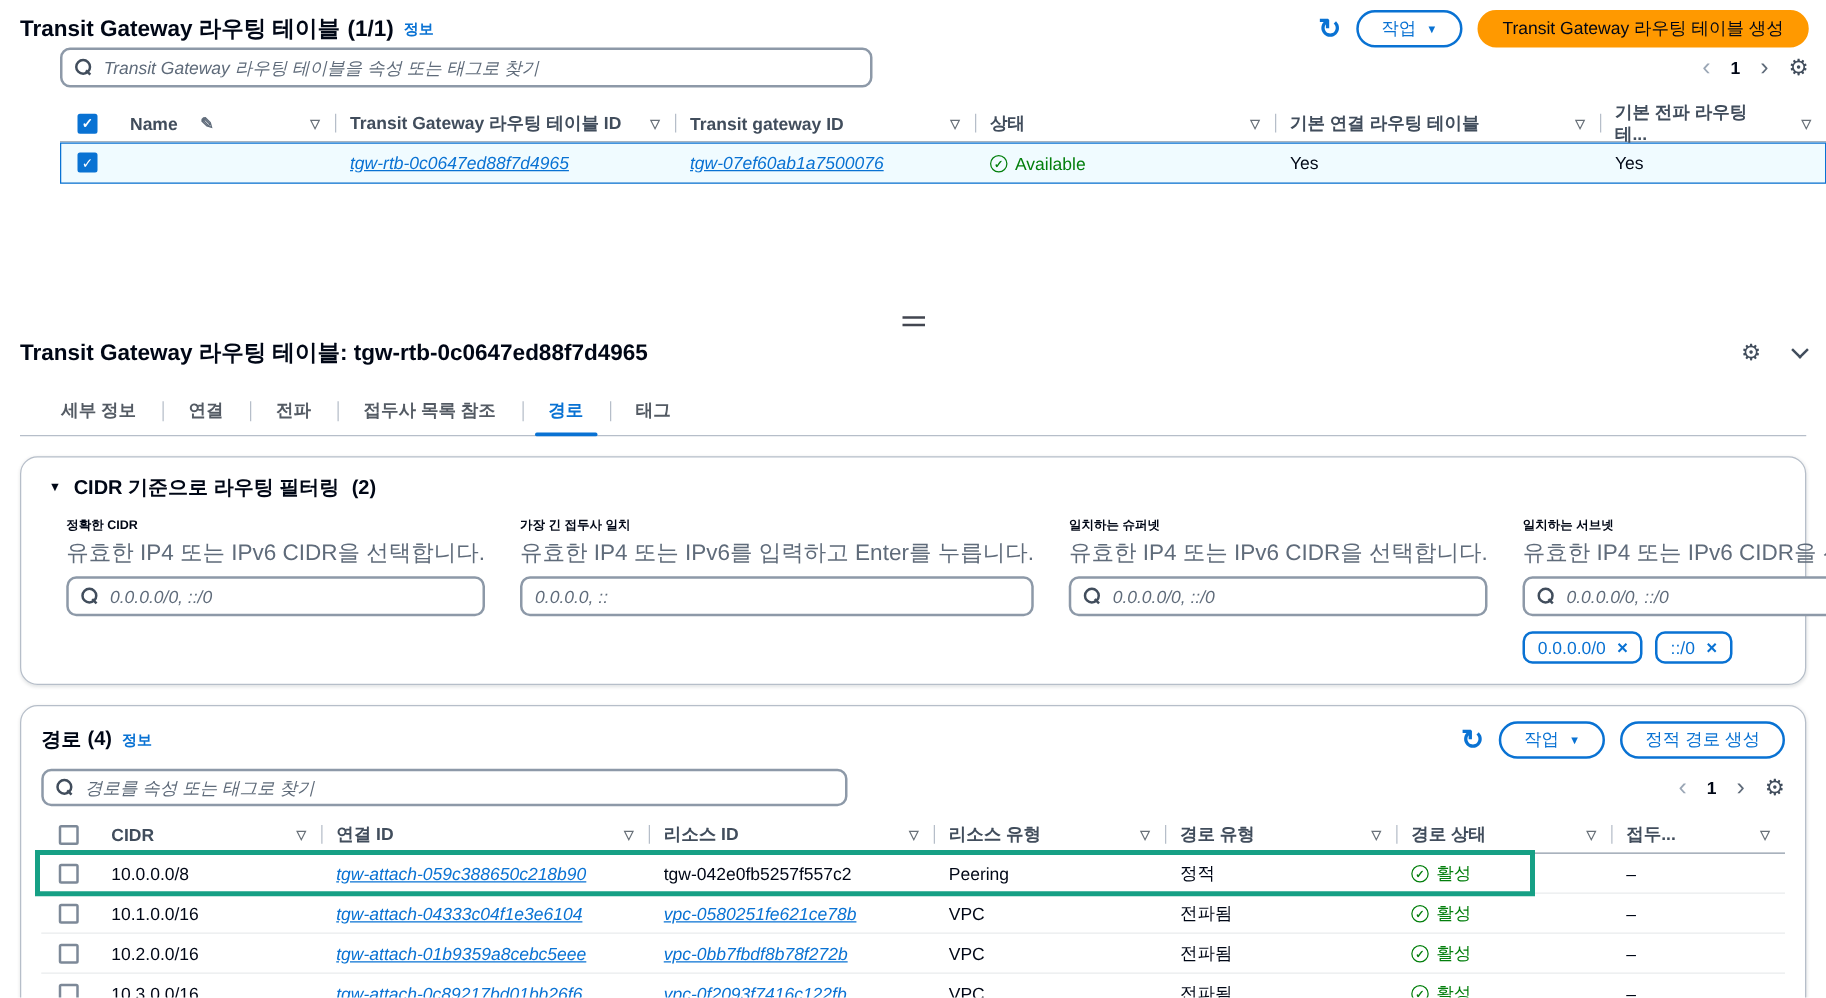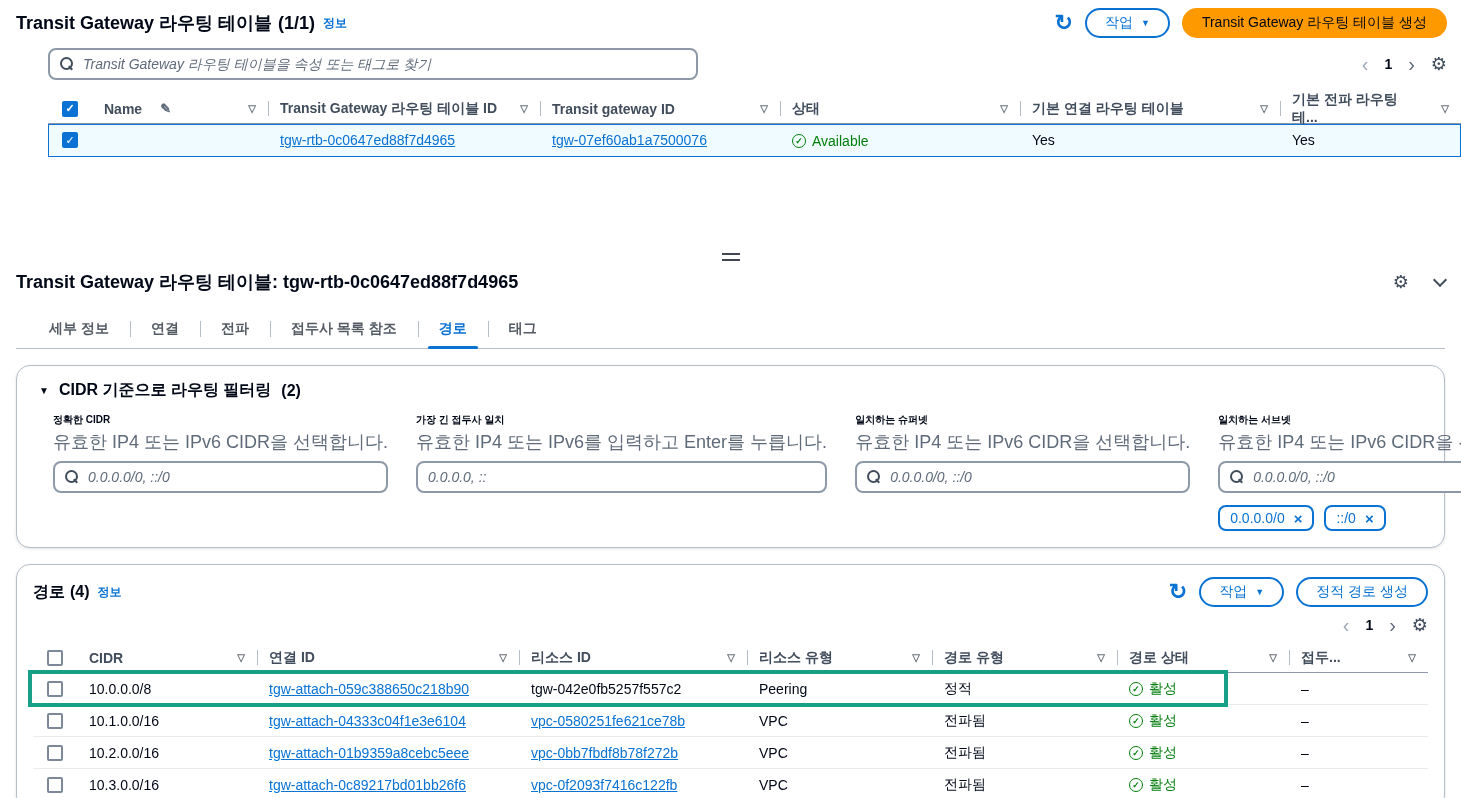--- a/index.html
+++ b/index.html
@@ -4,21 +4,21 @@
 <style>
   * { box-sizing: border-box; margin: 0; padding: 0; }
   html,body { width:1461px; height:798px; }
   body {
     font-family: "Liberation Sans", sans-serif;
     font-size: 14px;
     color: #000716;
     background: #ffffff;
     overflow: hidden;
   }
-  a.res-link { color:#0972d3; text-decoration: underline; cursor:pointer; font-weight:400; }
+  a.res-link { color:#0972d3; text-decoration: underline; cursor:pointer; font-weight:400;font-style:italic; }
 
   
   .btn {
     height: 30px; border-radius: 20px; font-weight: 400; font-size: 14px;
     display: inline-flex; align-items: center; gap: 8px; padding: 0 18px;
     background: #fff; border: 2px solid #0972d3; color: #0972d3;
     font-family: inherit; cursor: pointer; white-space: nowrap;
   }
   .btn.primary { background: #ff9900; border-color: #ff9900; color: #000716; }
   .caret { font-size: 9px; line-height: 1; }
@@ -48,21 +48,21 @@
   .check-circle { width:14px; height:14px; border:1.6px solid #037f0c; border-radius:50%;
         display:inline-flex; align-items:center; justify-content:center; font-size:9px; font-weight:700; color:#037f0c; flex:0 0 auto; }
 
   
   .top-section { position:relative; height:252px; padding-top:8px; }
   .top-header { display:flex; align-items:center; padding:0 14px 0 16px; }
   .page-title { font-size:18px; font-weight:700; }
   .counter { font-size:18px; font-weight:700; margin-left:6px; }
   .top-actions { margin-left:auto; display:flex; align-items:center; gap:12px; }
 
-  .toolbar-row { display:flex; padding:0 14px 0 16px; margin-top:10px; }
+  .toolbar-row { display:flex; padding:0 14px 0 16px; margin-top:0; }
   .toolbar-row .search-box { width:650px; margin-left:32px; }
   .toolbar-row .pagination { margin-left:auto; }
 
   .thead { display:flex; align-items:center; height:30px; border-bottom:1px solid #8d99a8; font-weight:700; color:#414d5c; font-size:14px; }
   .th { display:flex; align-items:center; gap:18px; padding:0 12px; position:relative; height:100%; }
   .th .filter-caret { margin-left:auto; color:#687078; font-size:10px; cursor:pointer; }
   .th + .th::before { content:""; position:absolute; left:0; top:7px; bottom:7px; width:1px; background:#b6bec9; }
   .tr { display:flex; align-items:center; height:33px; border-bottom:1px solid #e9ebed; }
   .tr.selected { background:#f0fbff; outline:1px solid #0972d3; outline-offset:-1px; }
   .td { padding:0 12px; overflow:hidden; white-space:nowrap; }
@@ -307,20 +307,24 @@
           <span>작업</span>
           <span class="caret">▼</span>
         </button>
         <button class="btn">
           <span>정적 경로 생성</span>
         </button>
       </div>
     </div>
 
     <div class="routes-toolbar">
+      <div class="search-box">
+        <span class="mag"></span>
+        <input placeholder="경로를 속성 또는 태그로 찾기" style="">
+      </div>
       <div class="pagination">
         <span class="pg-arrow">‹</span>
         <span class="pg-num">1</span>
         <span class="pg-arrow next">›</span>
         <span class="gear">⚙</span>
       </div>
     </div>
 
     <div class="routes-table">
       <div class="annotation"></div>

